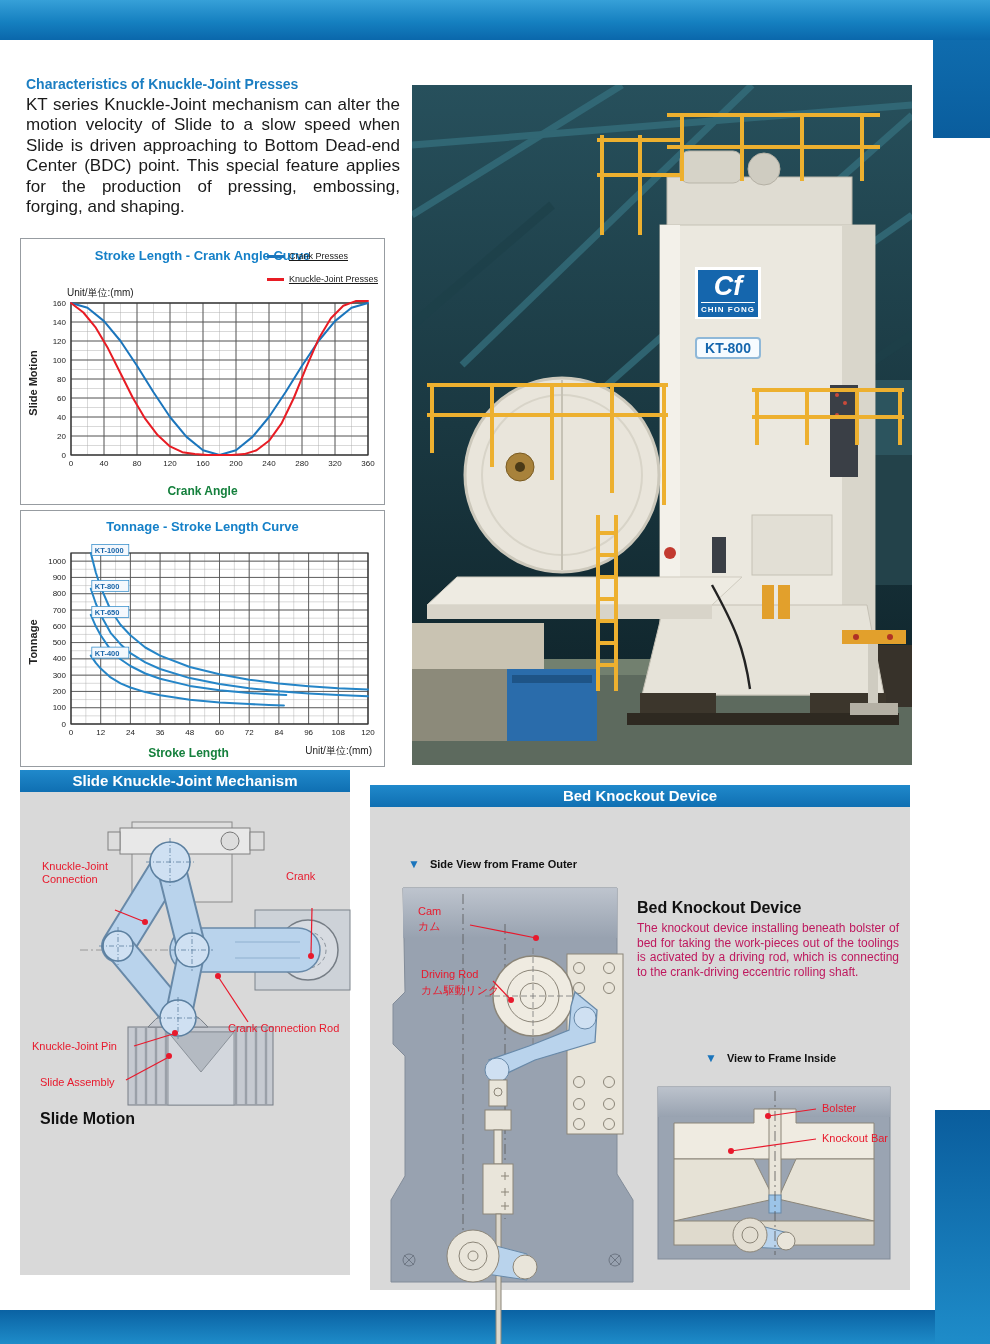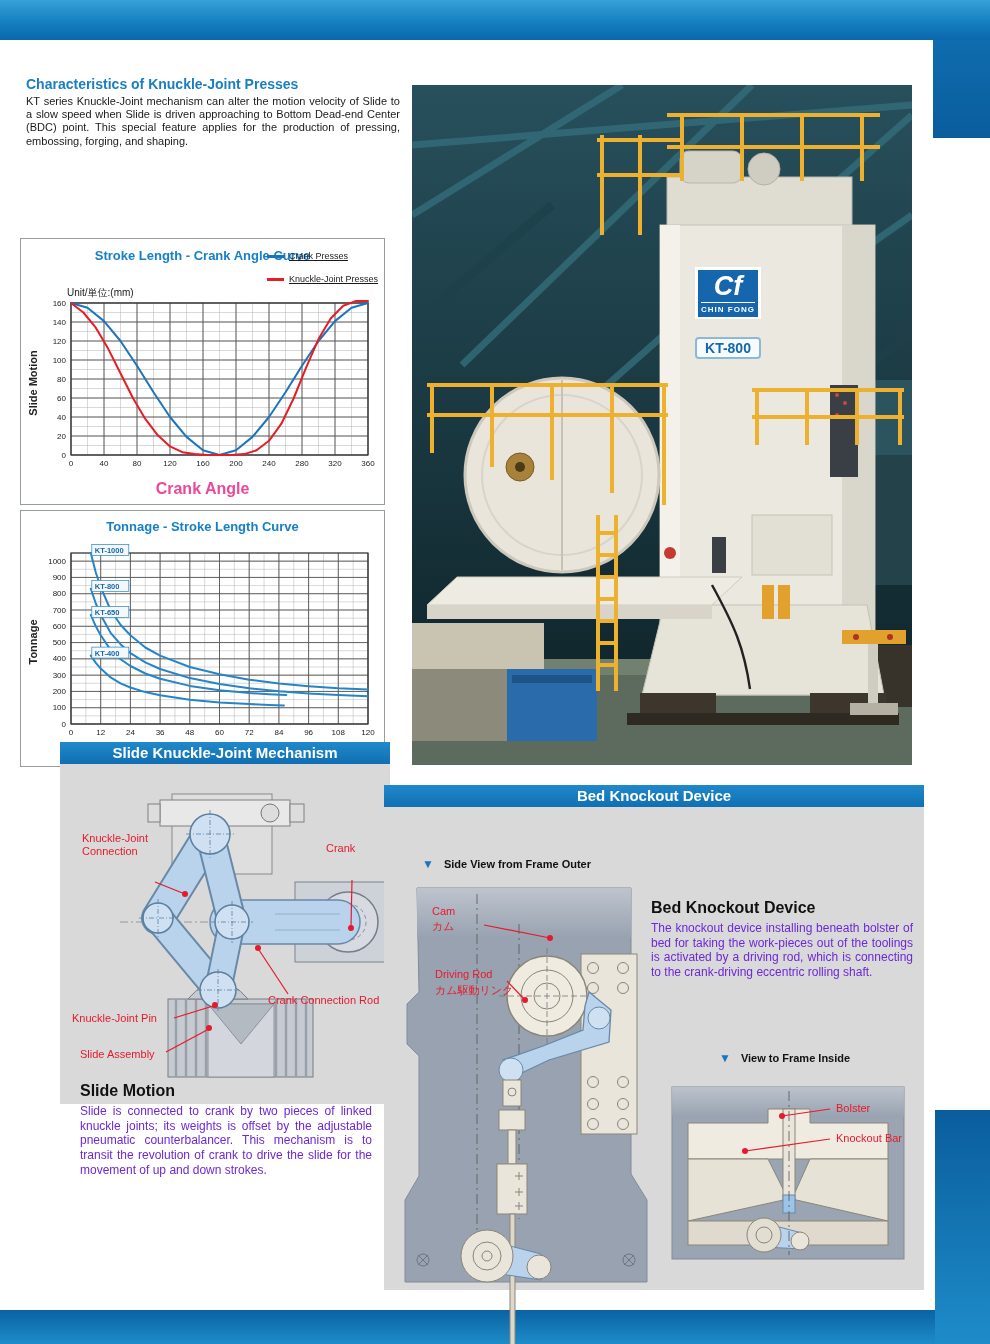--- a/index.html
+++ b/index.html
@@ -12,21 +12,21 @@
   .tab-top-right{position:absolute;left:933px;top:40px;width:57px;height:98px;
     background:linear-gradient(180deg,#0f6cae 0%,#0a5d9d 100%);}
   .bottom-bar{position:absolute;left:0;top:1310px;width:990px;height:34px;
     background:linear-gradient(180deg,#0a62a3 0%,#1e8cc9 100%);}
   .tab-bottom-right{position:absolute;left:935px;top:1110px;width:55px;height:234px;
     background:linear-gradient(180deg,#0a5d9d 0%,#1e8cc9 100%);}
 
   
   .intro{position:absolute;left:26px;top:76px;width:374px;}
   .intro h1{margin:0 0 3px 0;font-size:14px;font-weight:bold;color:#1b7ec2;}
-  .intro p{margin:0;font-size:11px;line-height:1.2;text-align:justify;}
+  .intro p{margin:0;font-size:17px;line-height:1.2;text-align:justify;}
 
   
   .chart{position:absolute;background:#fff;border:1px solid #979ca1;}
   .chart1{left:20px;top:238px;width:363px;height:265px;}
   .chart2{left:20px;top:510px;width:363px;height:255px;}
   .chart svg{position:absolute;left:0;top:0;overflow:visible;}
   .chart-title{position:absolute;left:0;top:9px;width:100%;text-align:center;
     font-size:13px;font-weight:bold;color:#1580c8;}
   .chart2 .chart-title{top:8px;}
   .legend{position:absolute;right:6px;top:12px;text-decoration:underline;}
@@ -34,48 +34,48 @@
   .legend-swatch{display:inline-block;width:17px;height:3px;margin-right:5px;}
   .sw-blue{background:#1b75bc;}
   .sw-red{background:#e81c24;}
   .legend-item span.lg-txt{font-size:9px;color:#222;}
   .unit-label{position:absolute;font-size:10px;color:#222;}
   .unit1{left:46px;top:47px;}
   .unit2{right:12px;bottom:8px;}
   .ylabel{position:absolute;left:-28px;top:50%;width:80px;text-align:center;
     transform:rotate(-90deg);font-size:11px;font-weight:600;color:#222;}
   .xlabel{position:absolute;left:0;bottom:6px;width:100%;text-align:center;
-    font-size:16px;font-weight:bold;color:#ec4899;}
+    font-size:12px;font-weight:bold;color:#15803d;}
   .chart2 .xlabel{left:-14px;}
 
   
   .photo{position:absolute;left:412px;top:85px;width:500px;height:680px;overflow:hidden;background:#14303a;}
   .photo svg{position:absolute;left:0;top:0;}
   .logo-box{position:absolute;left:283px;top:182px;width:66px;background:#fff;padding:3px 3px 2px 3px;box-sizing:border-box;}
   .logo-inner{background:#1566ad;color:#fff;text-align:center;padding:2px 0 3px 0;}
   .logo-cf{font-size:27px;font-weight:bold;line-height:1.05;font-style:italic;}
   .logo-name{font-size:8px;font-weight:bold;letter-spacing:1px;border-top:1.5px solid #fff;margin:2px 3px 0 3px;padding-top:2px;}
   .model-plate{position:absolute;left:283px;top:252px;width:66px;box-sizing:border-box;
     background:#f6fbff;border:2px solid #8fb8d8;border-radius:4px;color:#1566ad;
     font-size:14px;font-weight:bold;text-align:center;padding:1px 0;}
 
   
   .panel{position:absolute;}
-  .panel-left{left:20px;top:742px;width:330px;height:362px;margin-left:40px;}
-  .panel-right{left:384px;top:785px;width:540px;height:505px;}
+  .panel-left{left:20px;top:770px;width:330px;height:505px;}
+  .panel-right{left:370px;top:785px;width:540px;height:505px;}
   .panel-header{height:22px;line-height:22px;text-align:center;color:#fff;
     font-size:15px;font-weight:bold;
     background:linear-gradient(180deg,#2089cb 0%,#0f6fb2 100%);}
   .panel-body{position:absolute;left:0;top:22px;right:0;bottom:0;background:#d9d9d9;}
   .panel-body svg{position:absolute;overflow:visible;}
 
   .red-label{position:absolute;color:#e8192c;font-size:11px;line-height:1.18;white-space:nowrap;}
   .red-label.wrap{white-space:normal;}
   .sub-title{position:absolute;font-size:16px;font-weight:bold;color:#111;}
-  .sub-para{position:absolute;margin:0;font-size:12px;line-height:1.22;text-align:justify;color:#6d28d9;}
+  .sub-para{position:absolute;margin:0;font-size:12px;line-height:1.22;text-align:justify;color:#be185d;}
 
   .caption{position:absolute;font-size:11px;font-weight:bold;color:#111;}
   .caption .tri{color:#1b75bc;font-size:12px;margin-right:10px;}
 
   .bk-title{position:absolute;font-size:16px;font-weight:bold;color:#111;}
 </style>
 </head>
 <body>
 
 <div class="page">
@@ -470,21 +470,20 @@
             <circle cx="155" cy="211" r="3"></circle>
           <circle cx="149" cy="234" r="3"></circle>
         </g>
       </svg>
       <span class="red-label wrap" style="left:22px;top:68px;width:96px">Knuckle-Joint Connection</span>
       <span class="red-label" style="left:266px;top:78px">Crank</span>
       <span class="red-label" style="left:208px;top:230px">Crank Connection Rod</span>
       <span class="red-label" style="left:12px;top:248px">Knuckle-Joint Pin</span>
       <span class="red-label" style="left:20px;top:284px">Slide Assembly</span>
       <div class="sub-title" style="left:20px;top:318px">Slide Motion</div>
-      <p class="sub-para" style="left:20px;top:340px;width:292px">Slide is connected to crank by two pieces of linked knuckle joints; its weights is offset by the adjustable pneumatic counterbalancer.  This mechanism is to transit the revolution of crank to drive the slide for the movement of up and down strokes.</p>
     </div>
   </section>
 
   <section class="panel panel-right">
     <div class="panel-header">Bed Knockout Device</div>
     <div class="panel-body">
       <div class="caption" style="left:38px;top:50px">
         <span class="tri">▼</span><span>Side View from Frame Outer</span>
       </div>
 

